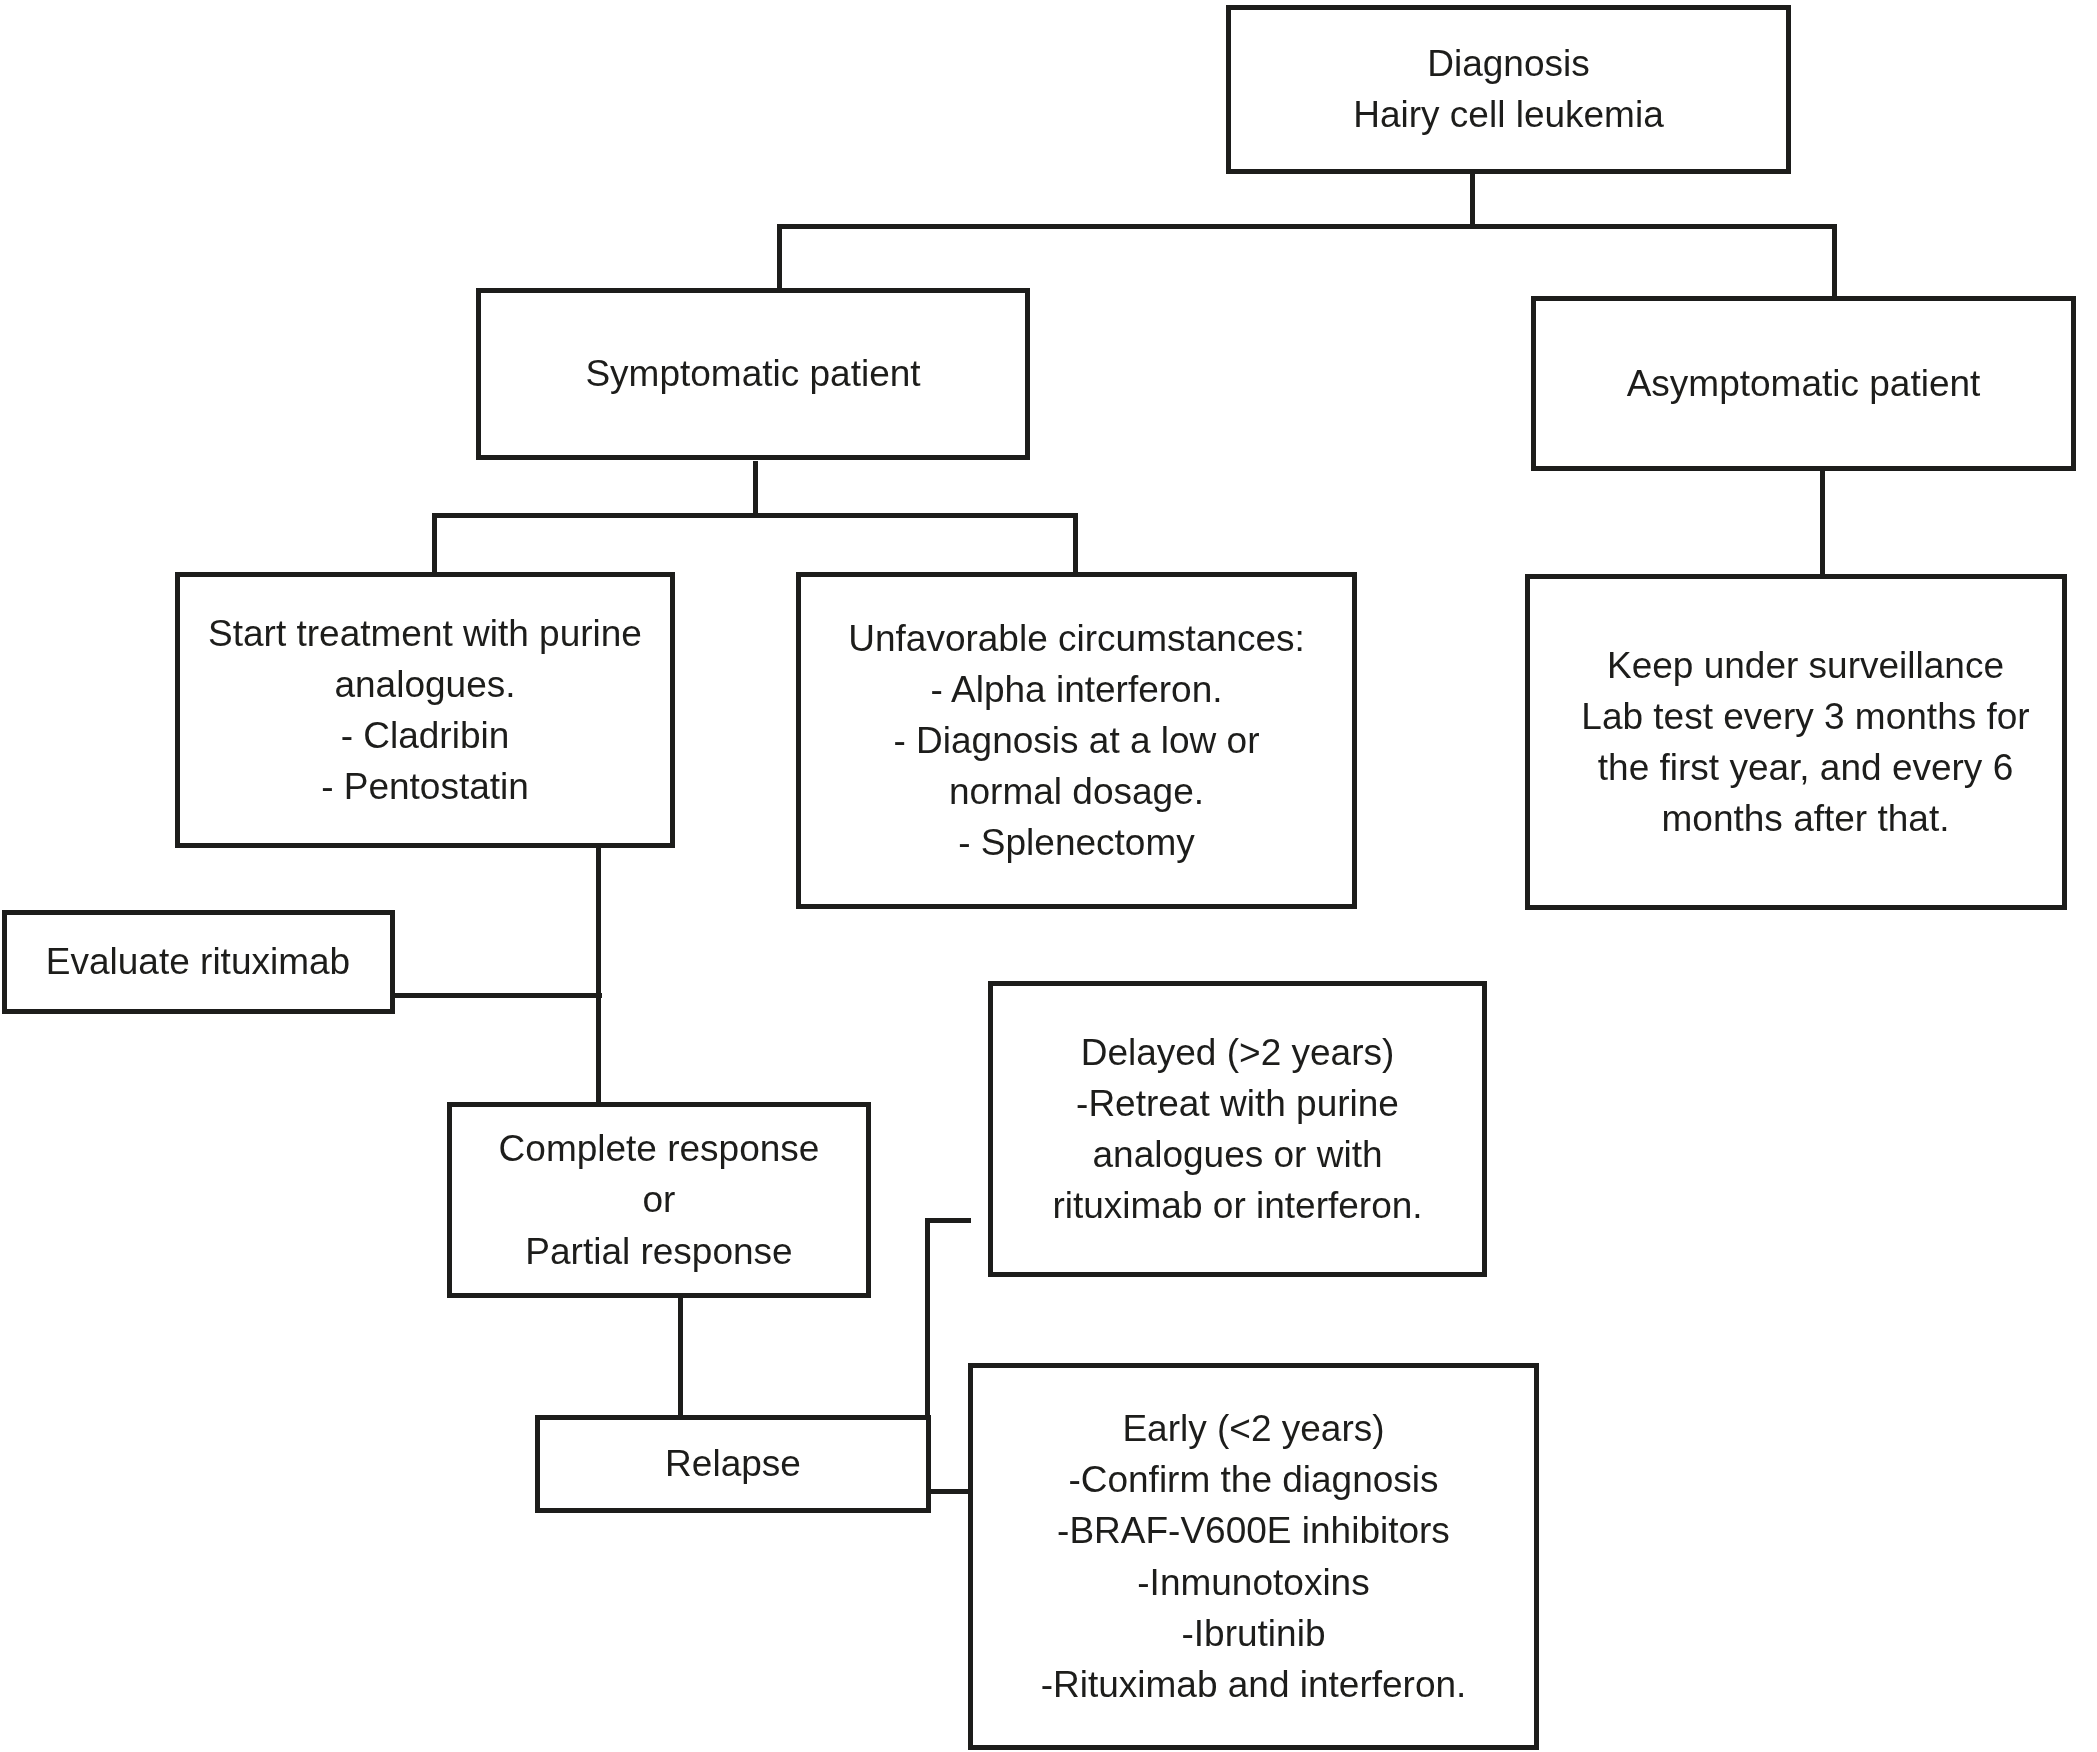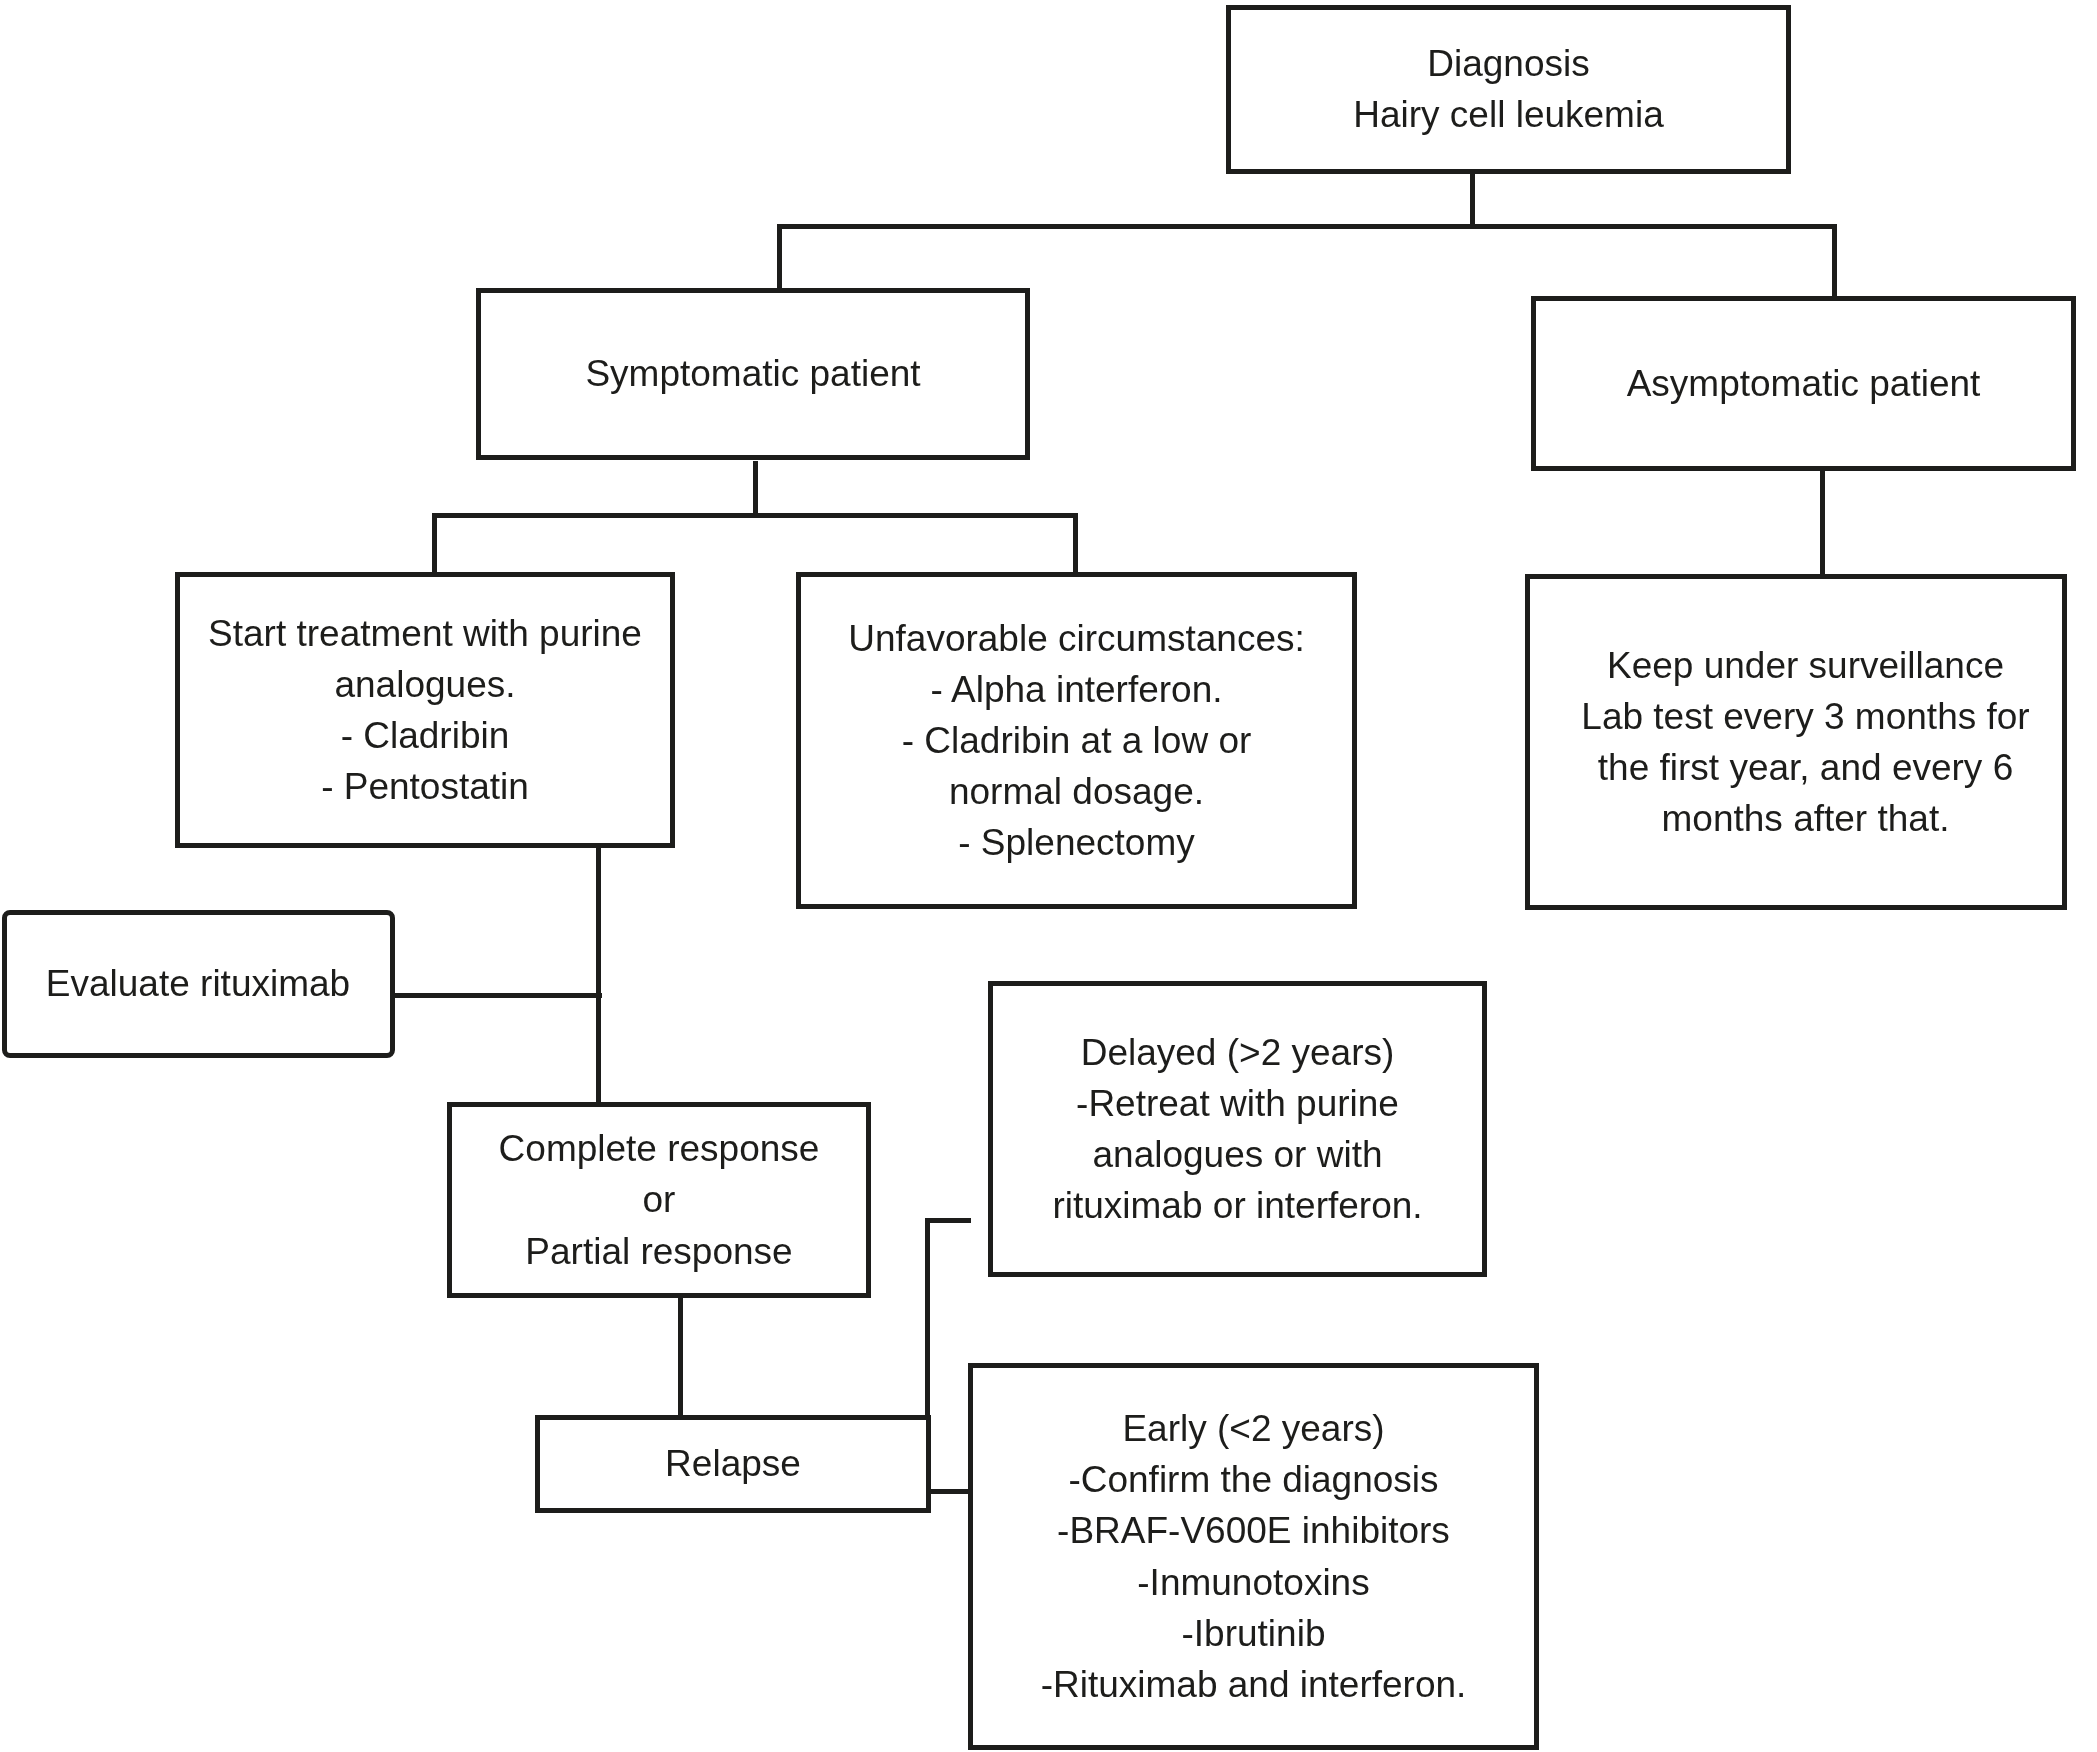--- a/index.html
+++ b/index.html
@@ -36,21 +36,21 @@
     position:absolute;
     background:var(--ink);
   }
   
   #node-diagnosis        {left:1190px; top:4.5px;    width:565px; height:169px;margin-left:36px;}
   #node-symptomatic      {left:476px;  top:288px;  width:554px; height:172px;}
   #node-asymptomatic     {left:1531px; top:296px;  width:545px; height:175px;align-items:center;}
   #node-start-treatment  {left:156px;  top:572px;  width:500px; height:276px;margin-left:19px;}
   #node-unfavorable      {left:796px; top:572px;  width:561px; height:337px;}
   #node-surveillance     {left:1525px; top:574px;  width:542px; height:336px;padding-left:19px;}
-  #node-evaluate         {left:1.5px;    top:910px; width:393px; height:148px;border-radius:8px;}
+  #node-evaluate         {left:1.5px;    top:910px; width:393px; height:104px;}
   #node-complete         {left:447px;  top:1102px; width:424px; height:196px;}
   #node-delayed          {left:968px; top:981px; width:499px; height:296px;margin-left:20px;}
   #node-relapse          {left:503px;  top:1415px; width:396px; height:98px;margin-left:32px;}
   #node-early            {left:968px; top:1363px; width:571px; height:387px;}
   
   #c-diagnosis-down      {left:1470px; top:174px;  width:5.2px;    height:53px;}
   #c-top-split           {left:777px; top:224px;  width:1060px; height:5.2px;}
   #c-drop-symptomatic    {left:777px; top:224px;  width:5.2px;    height:67px;}
   #c-drop-asymptomatic   {left:1832px; top:224px;  width:5.2px;    height:74px;}
   #c-symptomatic-down    {left:753px; top:461px;  width:5.2px;    height:56px;}
@@ -102,21 +102,21 @@
 <div class="node" id="node-start-treatment">
   <span class="label">Start treatment with purine
 analogues.
 - Cladribin
 - Pentostatin</span>
 </div>
 
 <div class="node" id="node-unfavorable">
   <span class="label">Unfavorable circumstances:
 - Alpha interferon.
-- Cladribin at a low or
+- Diagnosis at a low or
 normal dosage.
 - Splenectomy</span>
 </div>
 
 <div class="node" id="node-surveillance">
   <span class="label">Keep under surveillance
 Lab test every 3 months for
 the first year, and every 6
 months after that.</span>
 </div>

